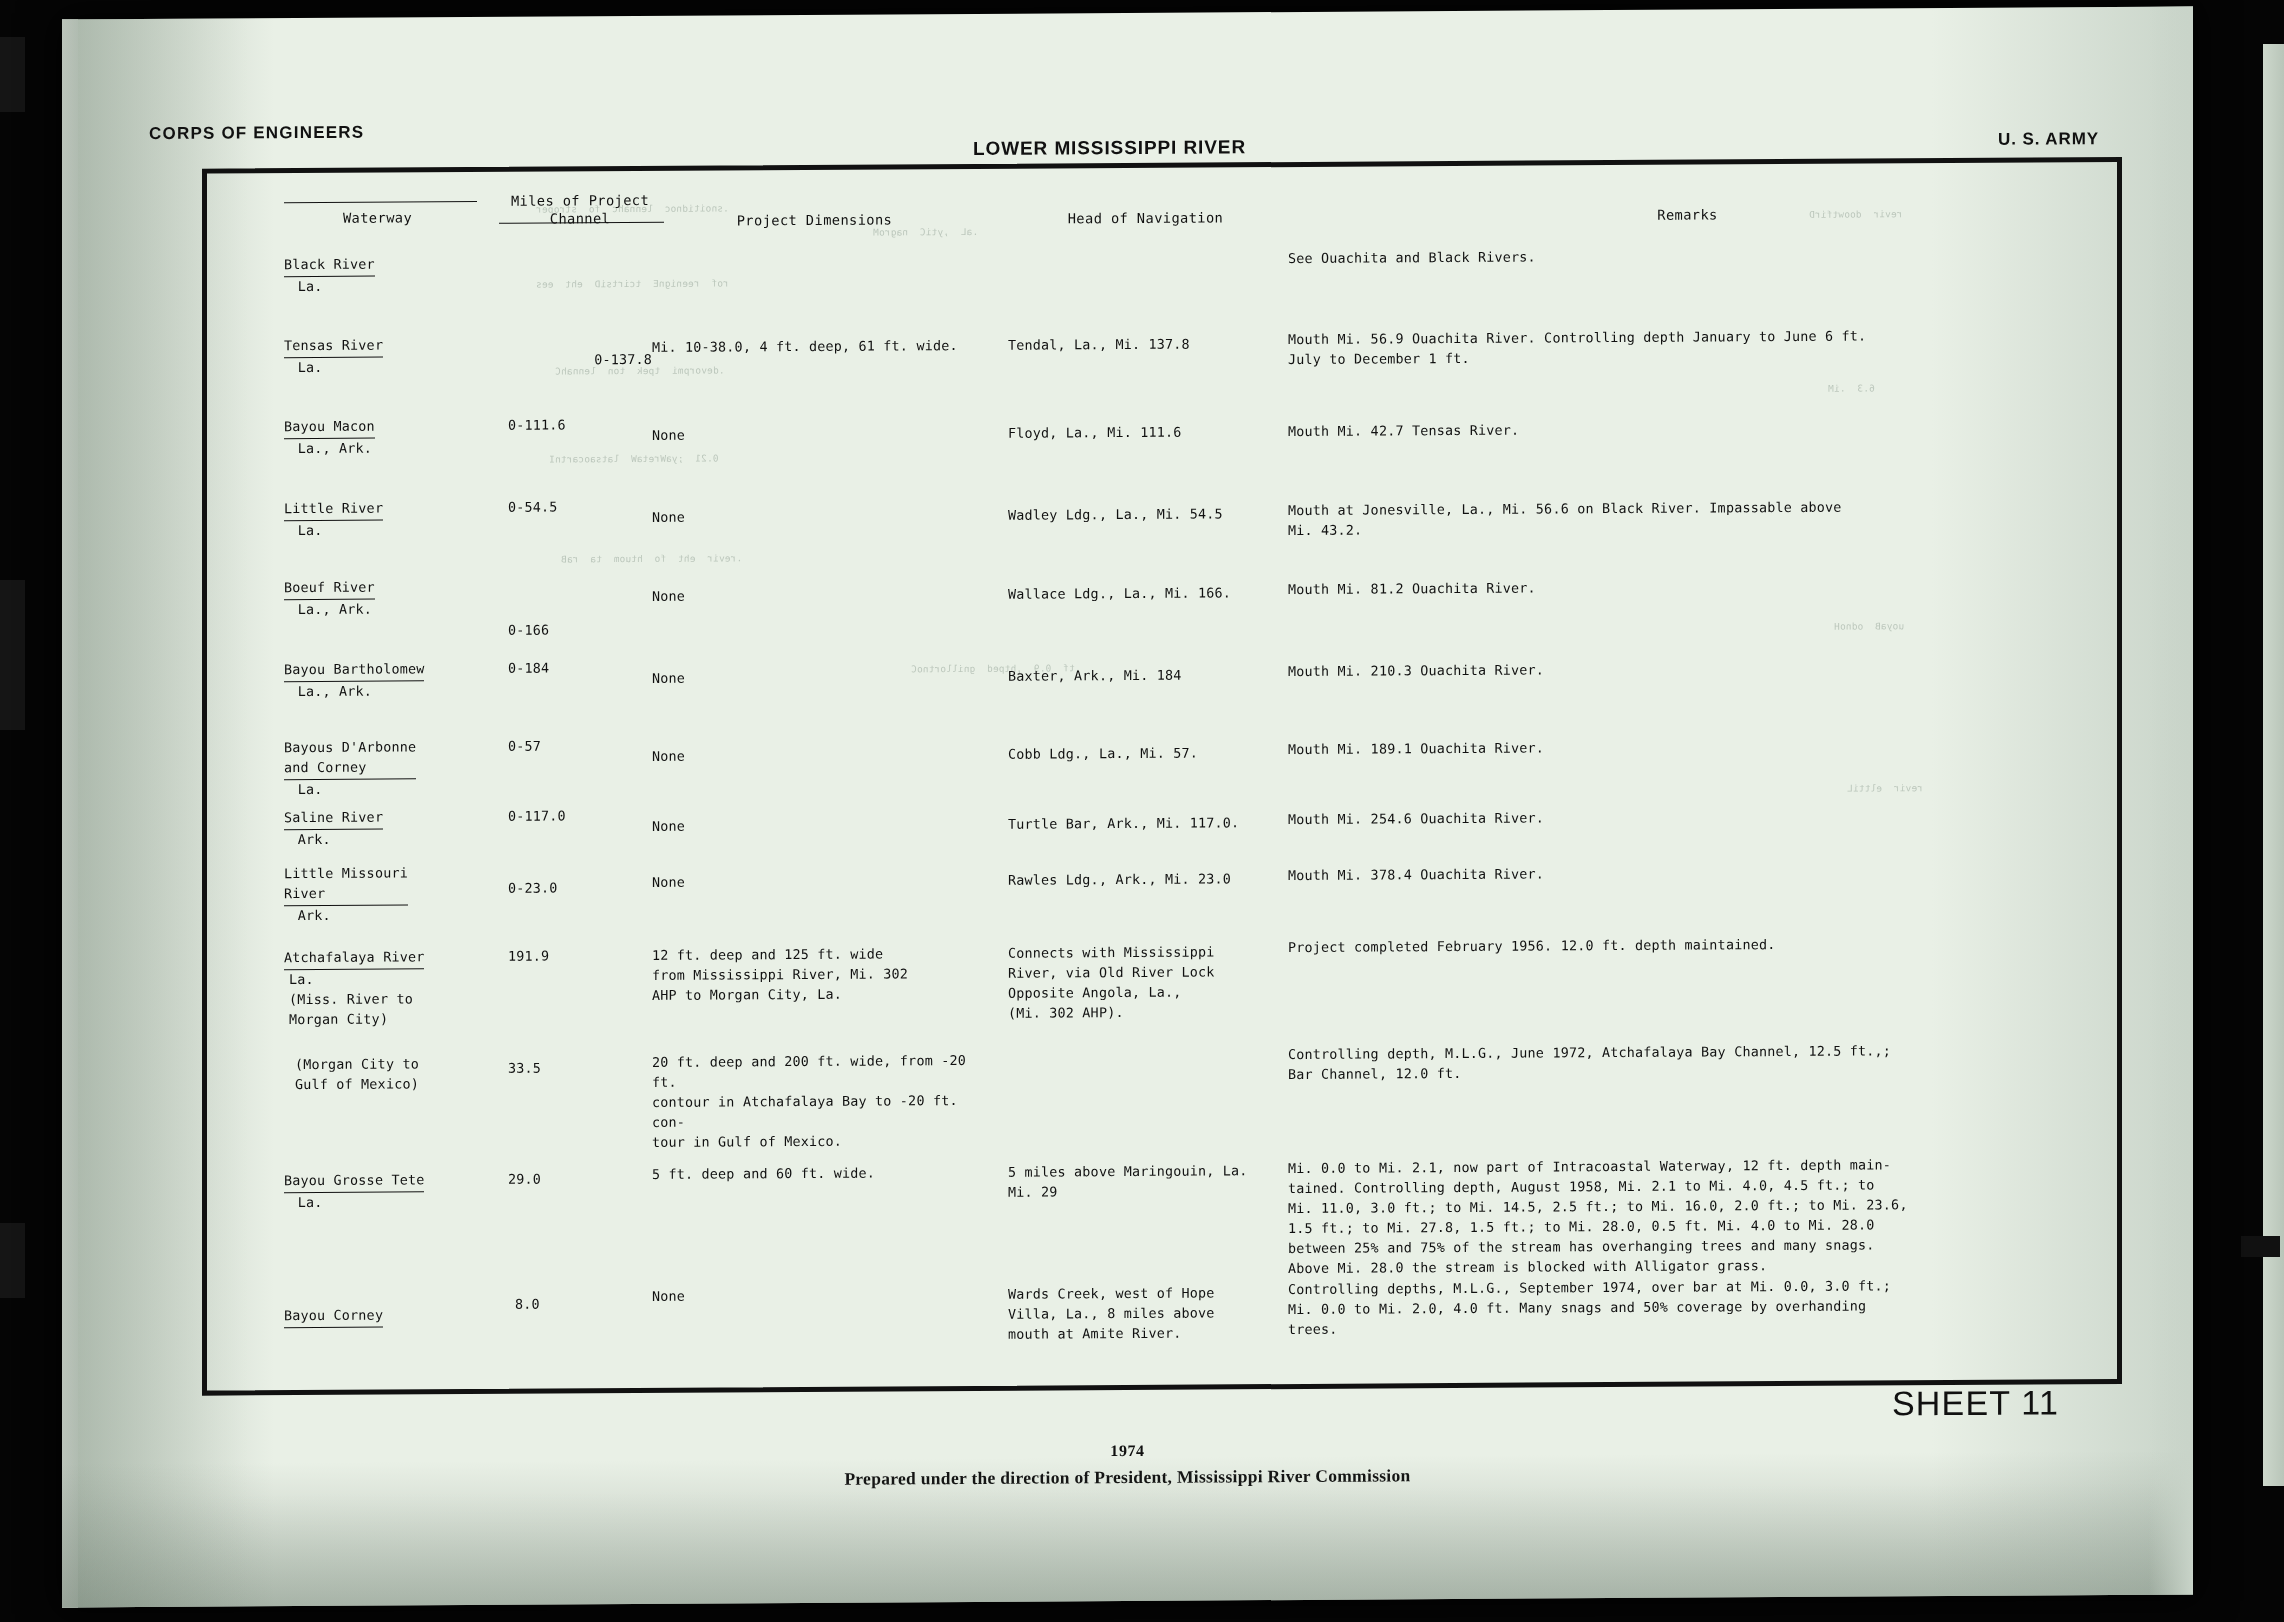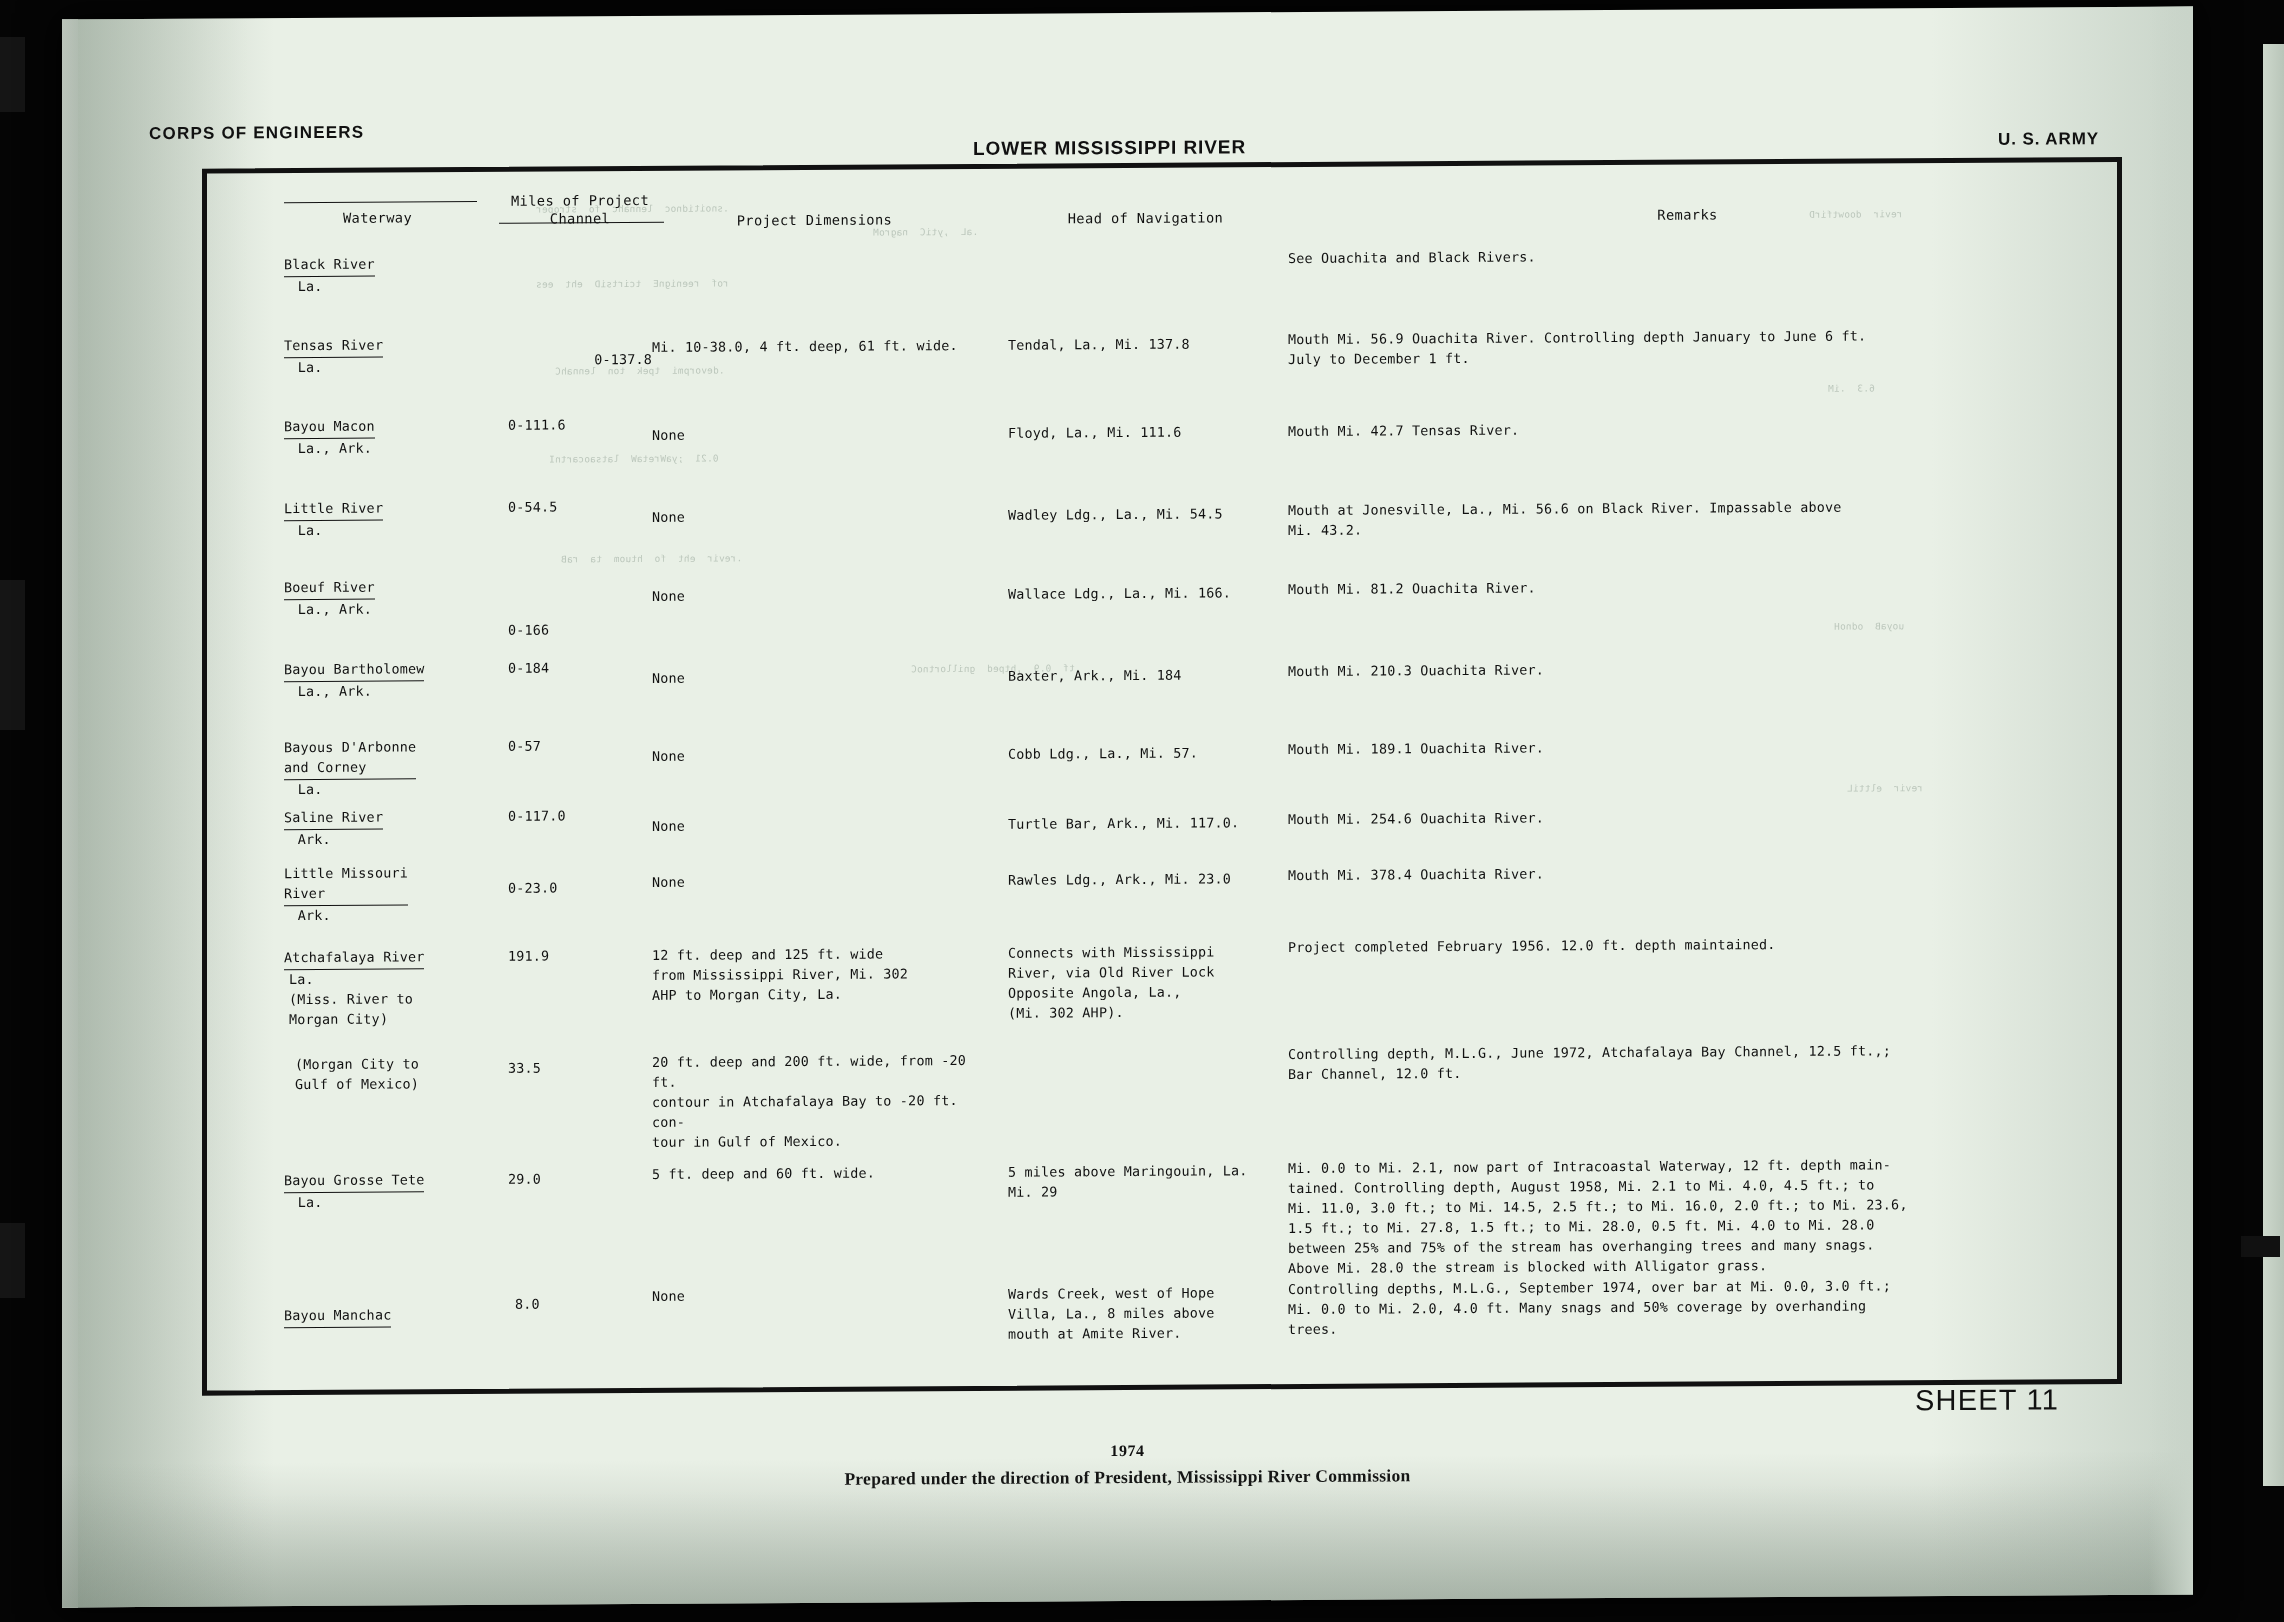--- a/index.html
+++ b/index.html
@@ -174,21 +174,21 @@
   .wsub2 {
     display: block;
     padding-left: 5px;
   }
 
   #sheet-label {
     position: absolute;
     right: 134px;
     top: 1376px;
     font-family: "Liberation Sans", sans-serif;
-    font-size: 29px;
+    font-size: 34px;
     font-weight: 400;
     letter-spacing: 1.2px;
     color: #111;
   }
   #year {
     position: absolute;
     left: 0; right: 0;
     top: 1429px;
     text-align: center;
     font-family: "Liberation Serif", serif;
@@ -384,21 +384,21 @@
 Mi. 29</div>
         <div class="cell c-rem" style="top:-6.2px;">Mi. 0.0 to Mi. 2.1, now part of Intracoastal Waterway, 12 ft. depth main-
 tained.  Controlling depth, August 1958, Mi. 2.1 to Mi. 4.0, 4.5 ft.; to
 Mi. 11.0, 3.0 ft.; to Mi. 14.5, 2.5 ft.; to Mi. 16.0, 2.0 ft.; to Mi. 23.6,
 1.5 ft.; to Mi. 27.8, 1.5 ft.; to Mi. 28.0, 0.5 ft.  Mi. 4.0 to Mi. 28.0
 between 25% and 75% of the stream has overhanging trees and many snags.
 Above Mi. 28.0 the stream is blocked with Alligator grass.</div>
       </div>
 
       <div class="row" style="top:1117px;">
-        <div class="cell c-way" style="top:10px;"><span class="wname">Bayou Manchac</span></div>
+        <div class="cell c-way" style="top:10px;"><span class="wname">Bayou Corney</span></div>
         <div class="cell c-miles" style="top:0;left:300px;">8.0</div>
         <div class="cell c-dim" style="top:-7.5px;">None</div>
         <div class="cell c-head" style="top:-7.5px;">Wards Creek, west of Hope
 Villa, La., 8 miles above
 mouth at Amite River.</div>
         <div class="cell c-rem" style="top:-10px;">Controlling depths, M.L.G., September 1974, over bar at Mi. 0.0, 3.0 ft.;
 Mi. 0.0 to Mi. 2.0, 4.0 ft.  Many snags and 50% coverage by overhanding
 trees.</div>
       </div>
 

